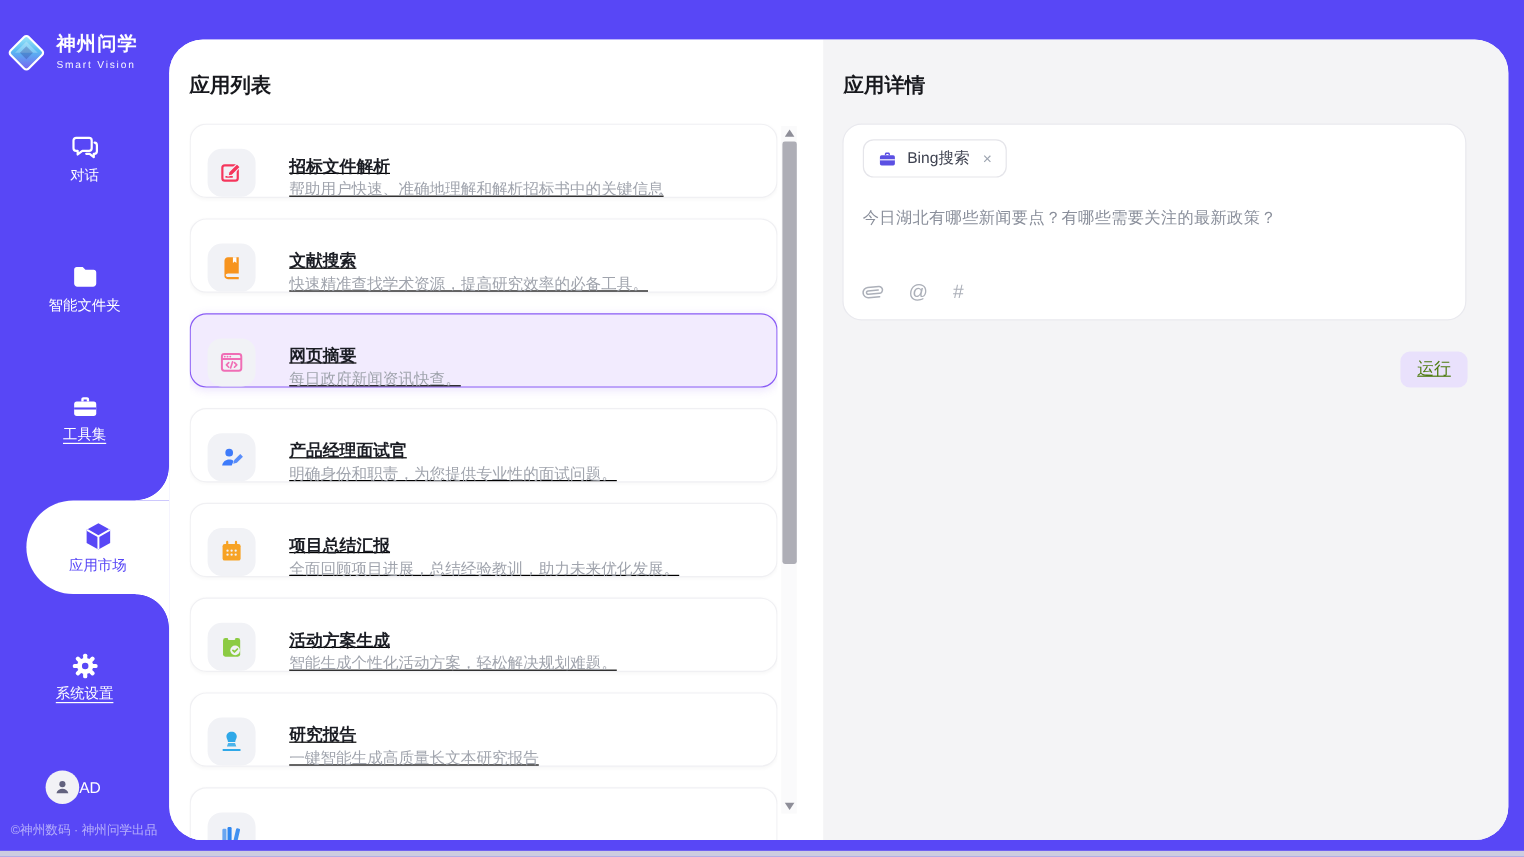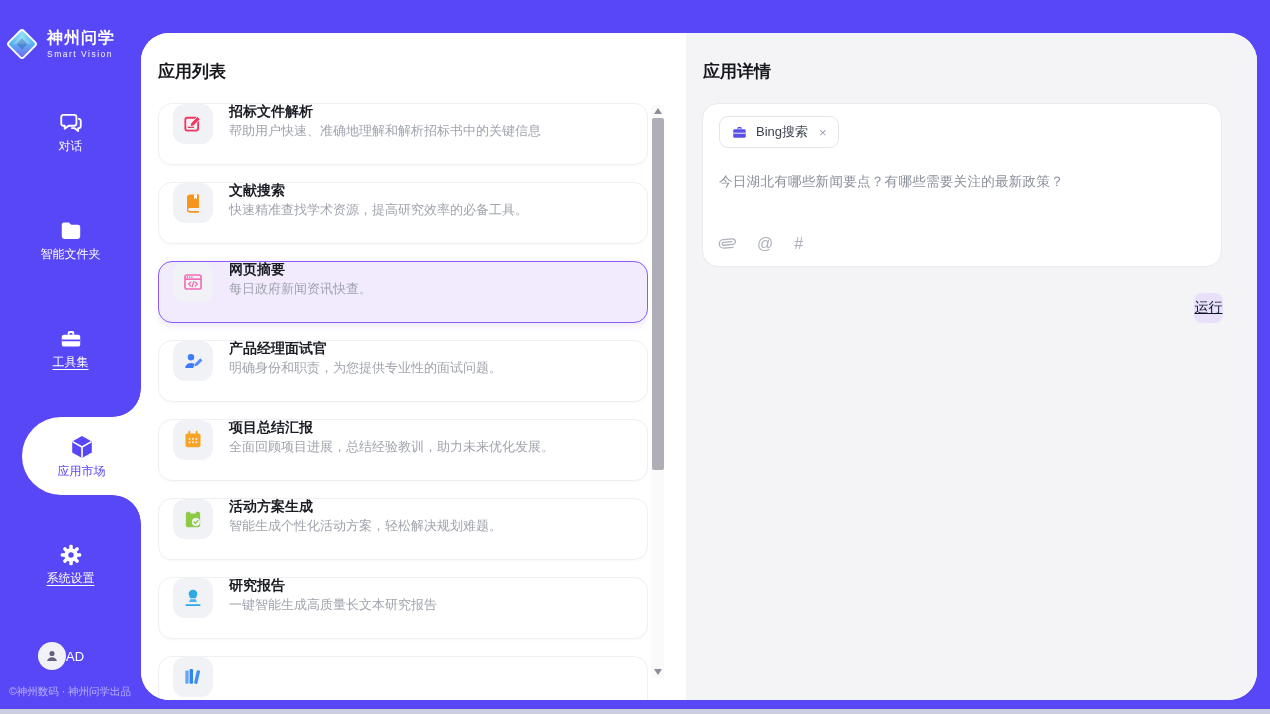--- a/index.html
+++ b/index.html
@@ -45,21 +45,21 @@
   .user-name { font-size:13px; color:#fff; }
   .copyright { padding:12px 4px 10px 9px; font-size:10.5px; color:rgba(255,255,255,.55); white-space:nowrap; }
 
   
   .main { position:absolute; left:141px; top:10px; right:13px; bottom:14px; background:#fff; border-radius:28px; overflow:hidden; display:flex; z-index:1;margin-top:23px; }
 
   .list-panel { width:545px; flex-shrink:0; background:#fff; position:relative; }
   .panel-title { font-size:17px; font-weight:700; color:#17181D; margin:27px 0 0 17px; }
 
   .cards { position:absolute; top:70px; left:17px; width:490px; bottom:0; display:flex; flex-direction:column; gap:17px; overflow:hidden; }
-  .card { flex-shrink:0; height:62px; background:#fff; border:1px solid #F0F0F3; border-radius:14px; display:flex; align-items:flex-start; gap:16px; padding:0 14px; cursor:pointer; box-shadow:0 1px 3px rgba(20,20,40,.03); }
+  .card { flex-shrink:0; height:62px; background:#fff; border:1px solid #F0F0F3; border-radius:14px; display:flex; align-items:flex-end; gap:28px; padding:0 14px; cursor:pointer; box-shadow:0 1px 3px rgba(20,20,40,.03);text-decoration:underline; }
   .card.selected { background:#F2EBFE; border:1px solid #8A5CF5; box-shadow:0 2px 8px rgba(138,92,245,.18); }
   .tile { width:40px; height:40px; border-radius:12px; background:#F1F2F6; display:flex; align-items:center; justify-content:center; flex-shrink:0; }
   .card-title { font-size:14px; font-weight:700; color:#1B1D24; line-height:1; }
   .card-desc { font-size:13px; color:#A0A4AD; margin-top:6px; line-height:1; white-space:nowrap; }
 
   
   .scrollbar { position:absolute; top:72px; bottom:22px; right:22px; width:13px; background:#FAFAFB; }
   .sb-up, .sb-down { position:absolute; left:50%; transform:translateX(-50%); width:0; height:0; border-left:4.5px solid transparent; border-right:4.5px solid transparent; }
   .sb-up { top:3px; border-bottom:6px solid #8E8E98; }
   .sb-down { bottom:3px; border-top:6px solid #8E8E98; }
@@ -68,21 +68,21 @@
   .detail-panel { flex:1; background:#F4F4F6; position:relative; }
   .detail-card { position:absolute; top:70px; left:16px; width:520px; height:164px; background:#fff; border:1px solid #E9E9EE; border-radius:16px; padding:12px 16px 14px; display:flex; flex-direction:column; }
   .tag { display:inline-flex; align-items:center; gap:8px; height:32px; padding:0 11px; border:1px solid #E5E5EA; border-radius:9px; width:fit-content; background:#fff; }
   .tag-icon { display:flex; color:#5B50E3; }
   .tag-label { font-size:13px; color:#3E4250; }
   .tag-close { color:#9CA3AF; font-size:13px; margin-left:3px; cursor:pointer; line-height:1; }
   .query { margin-top:25px; font-size:13.5px; color:#8A8F9B; letter-spacing:.3px; }
   .input-toolbar { margin-top:auto; display:flex; align-items:center; gap:21px; color:#ACB0B9; }
   .tb-icon { display:flex; align-items:center; cursor:pointer; }
   .tb-glyph { font-size:16px; line-height:1; color:#ACB0B9; cursor:pointer; }
-  .run-btn { position:absolute; top:260px; right:34px; width:29px; height:30px; background:#E9E1FC; color:#0f172a; border:none; border-radius:8px; font-size:14px; font-family:inherit; cursor:pointer;text-decoration:underline; }
+  .run-btn { position:absolute; top:260px; right:34px; width:56px; height:30px; background:#E9E1FC; color:#4d7c0f; border:none; border-radius:8px; font-size:14px; font-family:inherit; cursor:pointer;text-decoration:underline; }
 </style>
 </head>
 <body>
 
 <div class="page">
 
   <aside class="sidebar">
     <div class="logo">
       <span class="logo-mark">
         <svg viewBox="0 0 40 40" width="36" height="36">

